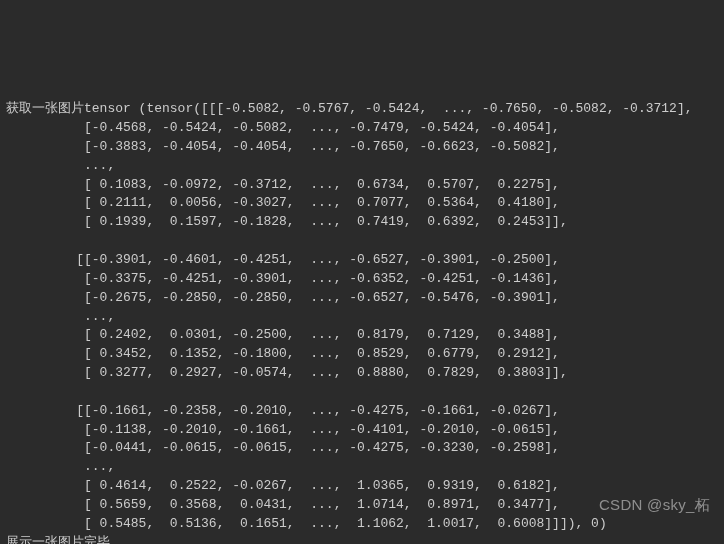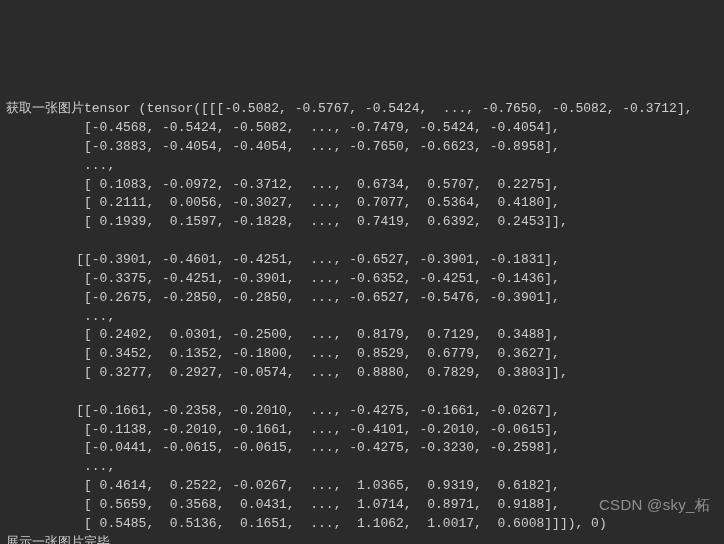--- a/index.html
+++ b/index.html
@@ -36,40 +36,40 @@
     }
   </style>
 </head>
 <body>
 
 
 
 <div class="output">
 <span>获取一张图片tensor (tensor([[[-0.5082, -0.5767, -0.5424,  ..., -0.7650, -0.5082, -0.3712],</span>
 <span>          [-0.4568, -0.5424, -0.5082,  ..., -0.7479, -0.5424, -0.4054],</span>
-<span>          [-0.3883, -0.4054, -0.4054,  ..., -0.7650, -0.6623, -0.8958],</span>
+<span>          [-0.3883, -0.4054, -0.4054,  ..., -0.7650, -0.6623, -0.5082],</span>
 <span>          ...,</span>
 <span>          [ 0.1083, -0.0972, -0.3712,  ...,  0.6734,  0.5707,  0.2275],</span>
 <span>          [ 0.2111,  0.0056, -0.3027,  ...,  0.7077,  0.5364,  0.4180],</span>
 <span>          [ 0.1939,  0.1597, -0.1828,  ...,  0.7419,  0.6392,  0.2453]],</span>
 <span></span>
-<span>         [[-0.3901, -0.4601, -0.4251,  ..., -0.6527, -0.3901, -0.1831],</span>
+<span>         [[-0.3901, -0.4601, -0.4251,  ..., -0.6527, -0.3901, -0.2500],</span>
 <span>          [-0.3375, -0.4251, -0.3901,  ..., -0.6352, -0.4251, -0.1436],</span>
 <span>          [-0.2675, -0.2850, -0.2850,  ..., -0.6527, -0.5476, -0.3901],</span>
 <span>          ...,</span>
 <span>          [ 0.2402,  0.0301, -0.2500,  ...,  0.8179,  0.7129,  0.3488],</span>
-<span>          [ 0.3452,  0.1352, -0.1800,  ...,  0.8529,  0.6779,  0.3627],</span>
+<span>          [ 0.3452,  0.1352, -0.1800,  ...,  0.8529,  0.6779,  0.2912],</span>
 <span>          [ 0.3277,  0.2927, -0.0574,  ...,  0.8880,  0.7829,  0.3803]],</span>
 <span></span>
 <span>         [[-0.1661, -0.2358, -0.2010,  ..., -0.4275, -0.1661, -0.0267],</span>
 <span>          [-0.1138, -0.2010, -0.1661,  ..., -0.4101, -0.2010, -0.0615],</span>
 <span>          [-0.0441, -0.0615, -0.0615,  ..., -0.4275, -0.3230, -0.2598],</span>
 <span>          ...,</span>
 <span>          [ 0.4614,  0.2522, -0.0267,  ...,  1.0365,  0.9319,  0.6182],</span>
-<span>          [ 0.5659,  0.3568,  0.0431,  ...,  1.0714,  0.8971,  0.9188],</span>
+<span>          [ 0.5659,  0.3568,  0.0431,  ...,  1.0714,  0.8971,  0.3477],</span>
 <span>          [ 0.5485,  0.5136,  0.1651,  ...,  1.1062,  1.0017,  0.6008]]]), 0)</span>
 <span>展示一张图片完毕</span>
 </div>
 
 <div class="watermark">CSDN @sky_柘</div>
 
 
 
 
 </body></html>

